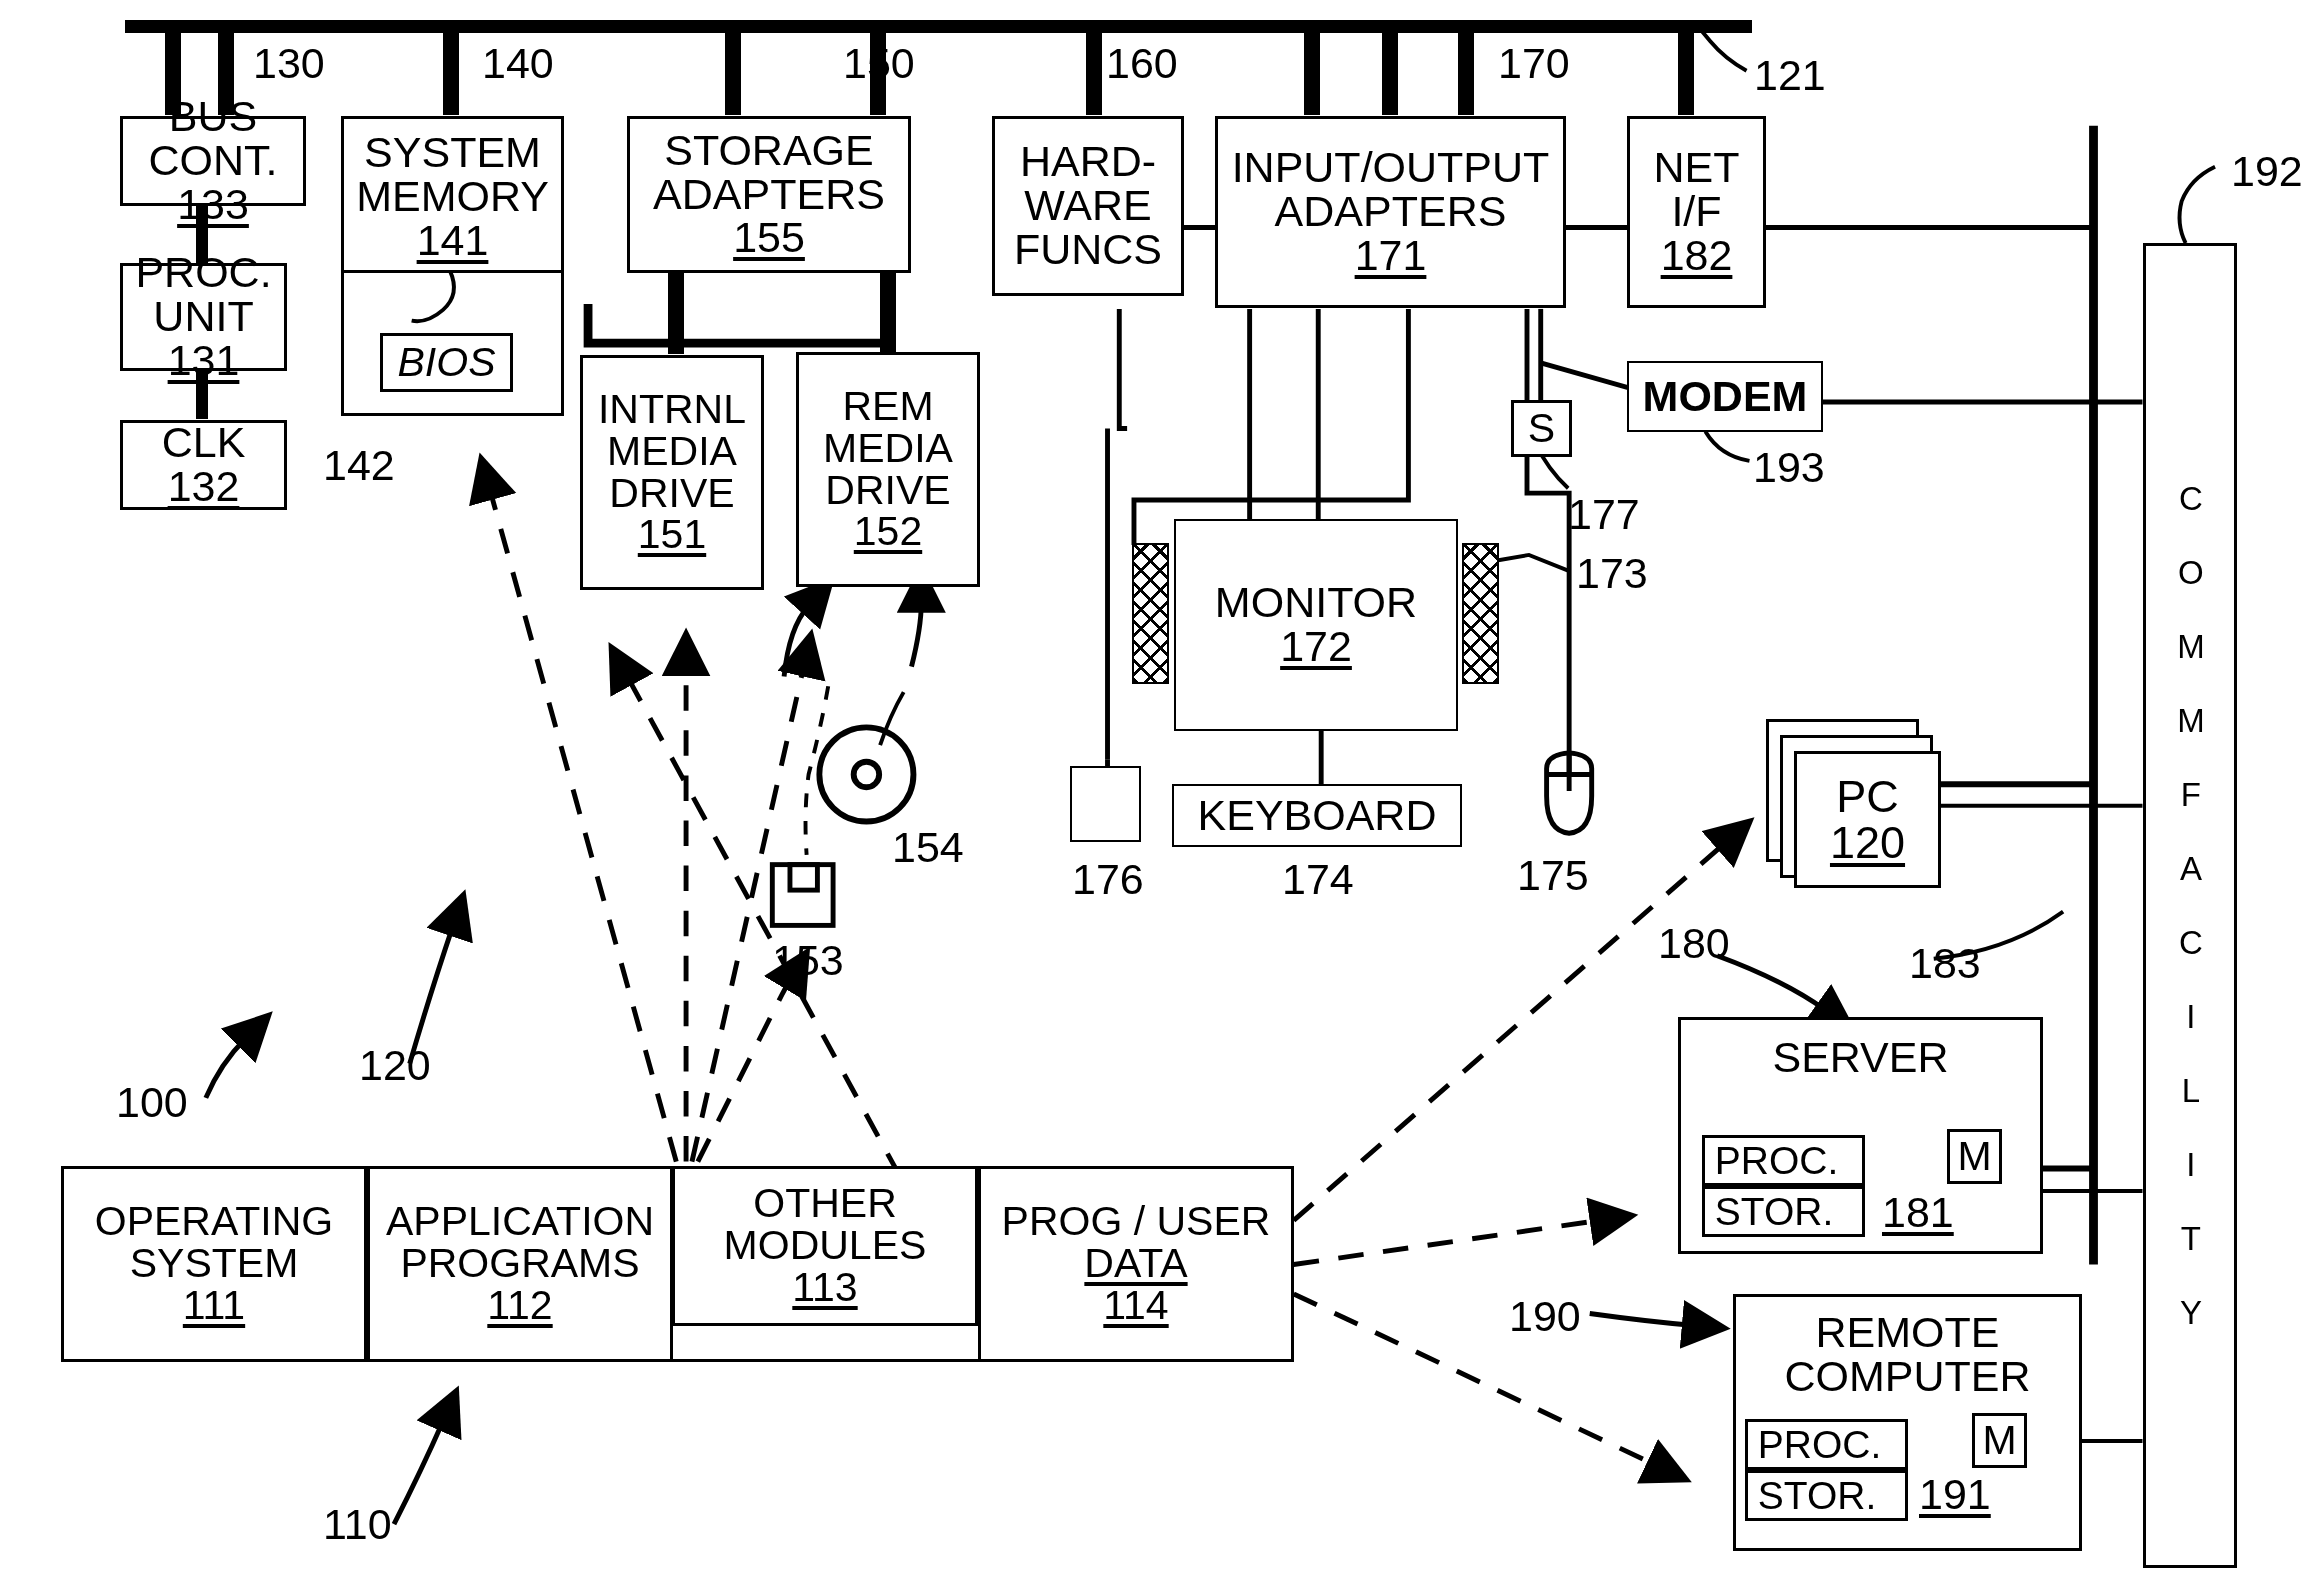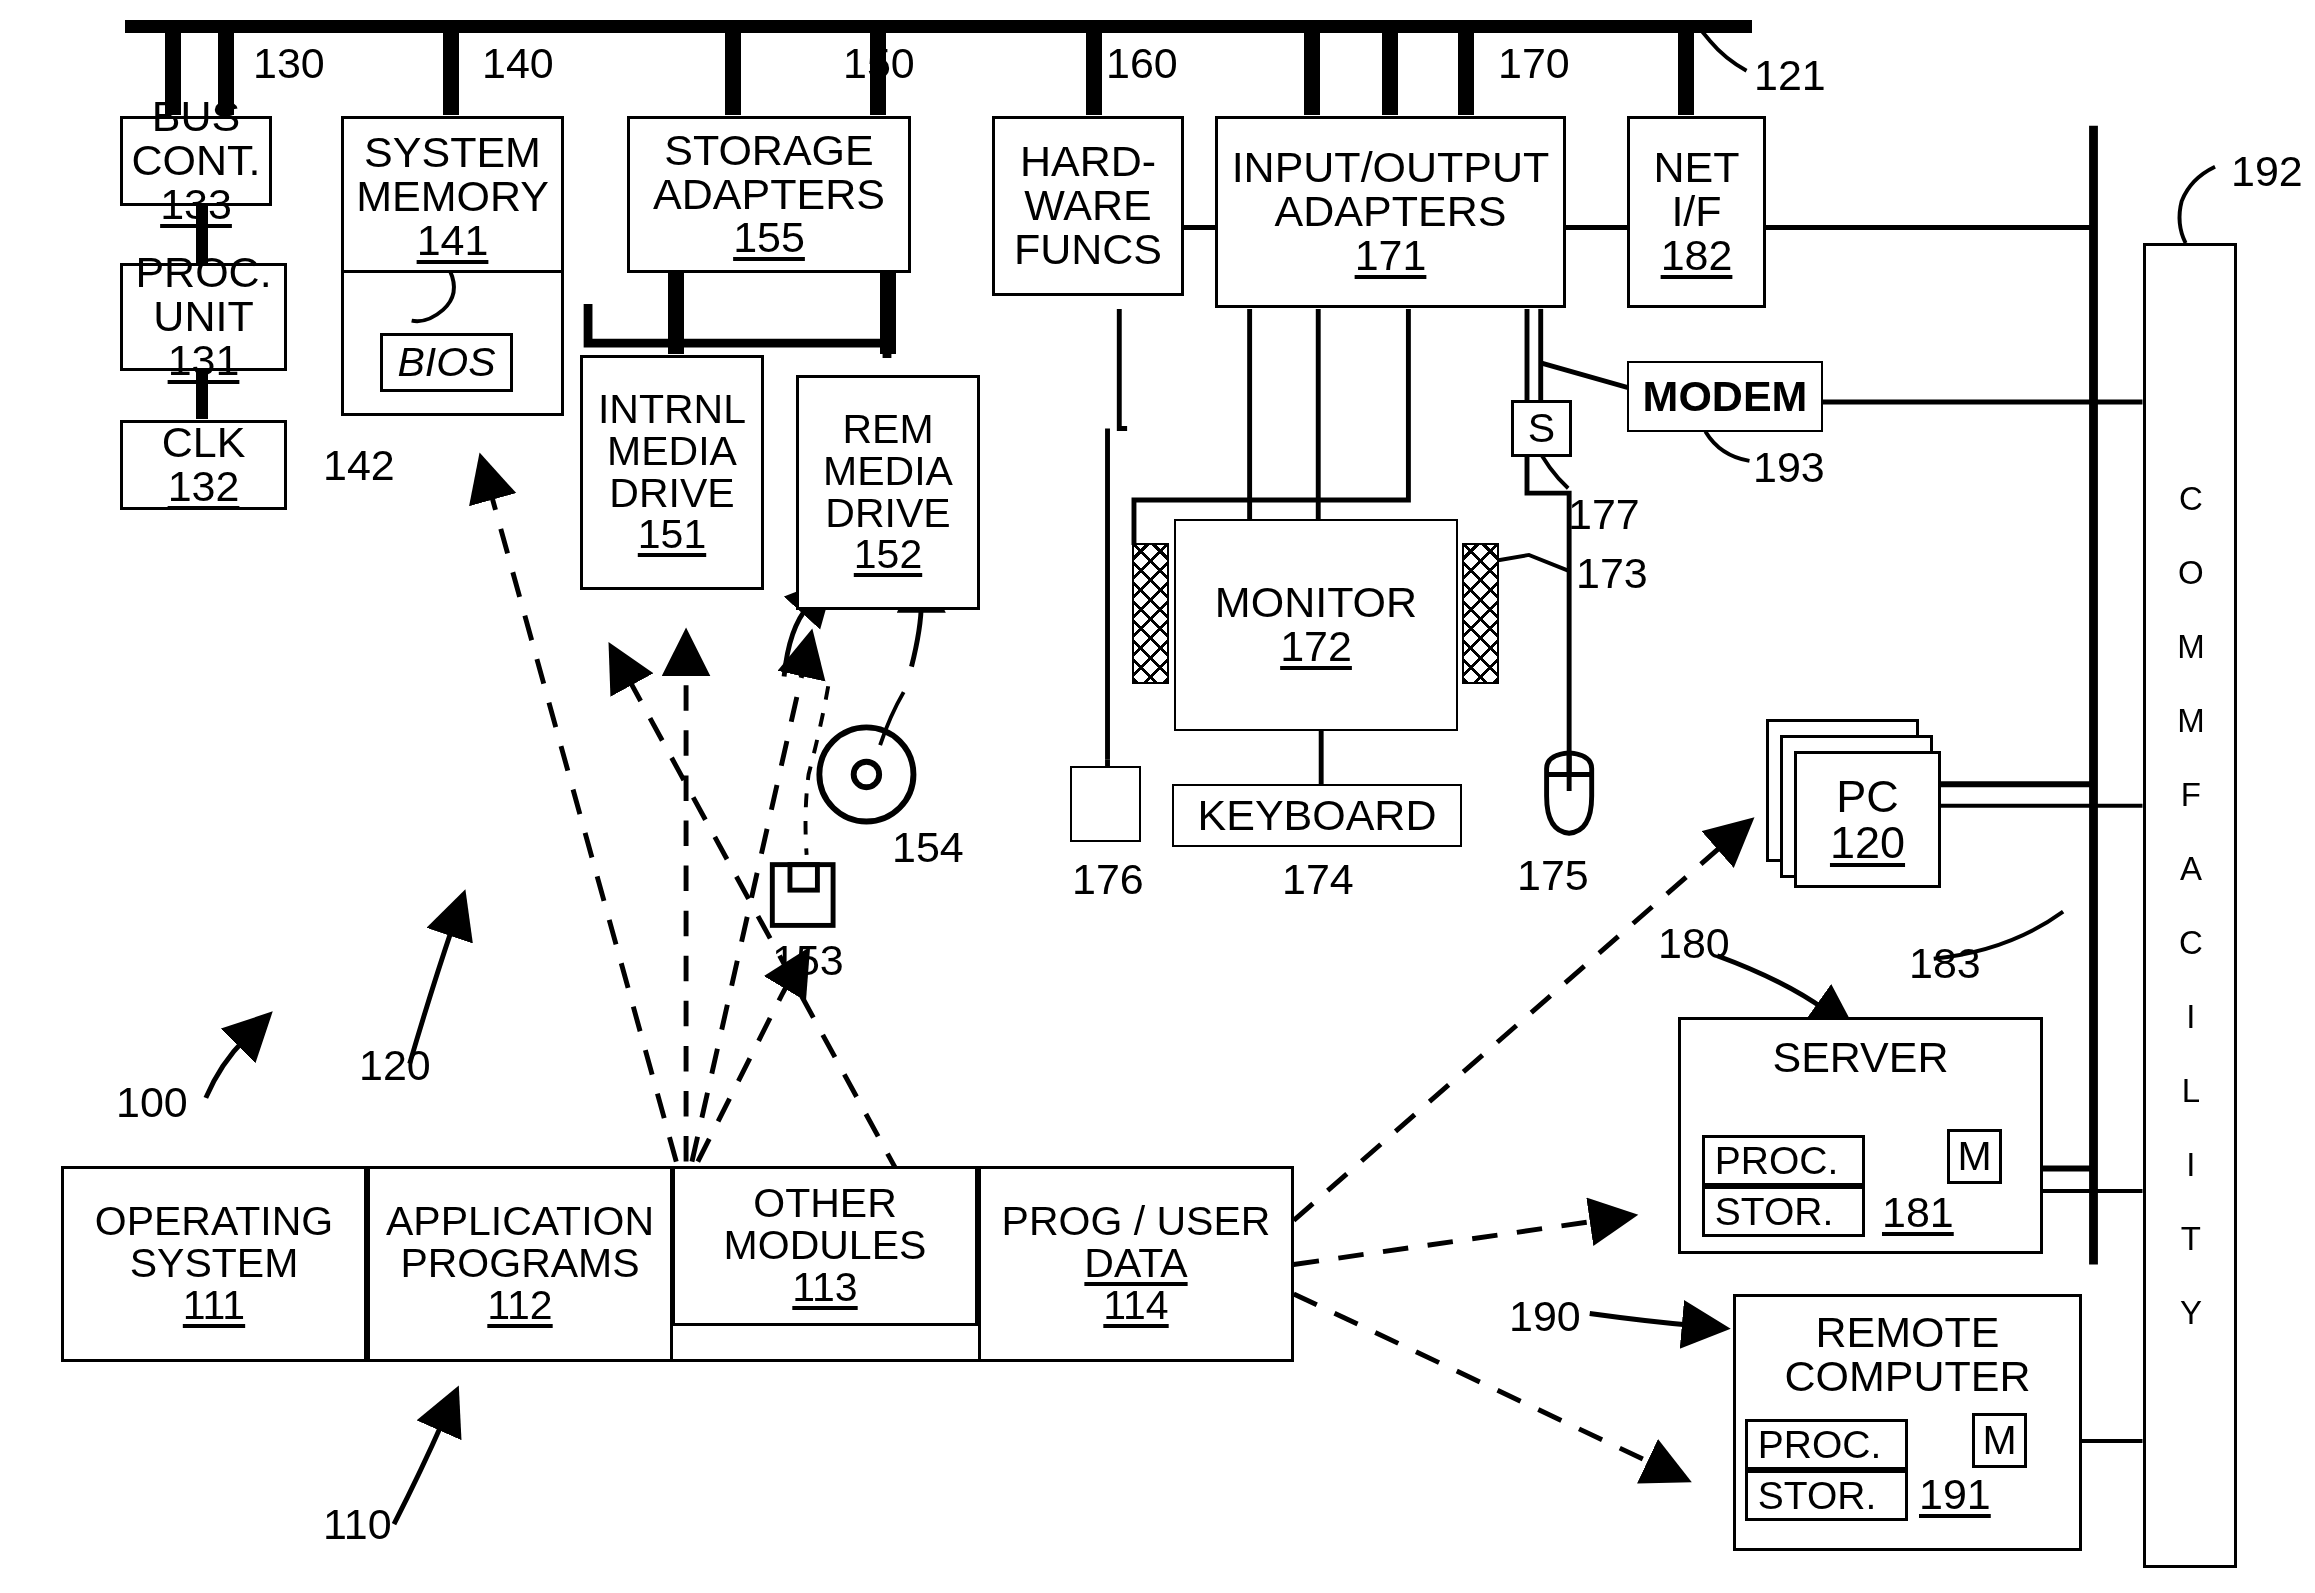--- a/index.html
+++ b/index.html
@@ -184,21 +184,21 @@
   <div class="stub" style="left:1458px;top:31px;width:15.7px;height:84px;"></div>
   <div class="stub" style="left:1678px;top:31px;width:15.7px;height:84px;"></div>
 
   <div class="buslbl" style="left:253px;top:39px;">130</div>
   <div class="buslbl" style="left:482px;top:39px;">140</div>
   <div class="buslbl" style="left:843px;top:39px;">150</div>
   <div class="buslbl" style="left:1106px;top:39px;">160</div>
   <div class="buslbl" style="left:1498px;top:39px;">170</div>
   <div class="ref" style="left:1754px;top:51px;">121</div>
 
-  <div class="box" style="left:120px;top:116px;width:152px;height:90px;">
+  <div class="box" style="left:120px;top:116px;width:186px;height:90px;">
     <div class="ln f44">BUS</div>
     <div class="ln f44">CONT.</div>
     <div class="ln f44 num">133</div>
   </div>
   <div class="wire" style="left:196px;top:206px;width:11.8px;height:57px;"></div>
 
   <div class="box" style="left:120px;top:263px;width:167px;height:108px;">
     <div class="ln f44">PROC.</div>
     <div class="ln f44">UNIT</div>
     <div class="ln f44 num">131</div>
@@ -234,21 +234,21 @@
   <div class="stub" style="left:668px;top:272px;width:15.7px;height:82px;"></div>
   <div class="stub" style="left:880px;top:272px;width:15.7px;height:82px;"></div>
 
   <div class="box" style="left:580px;top:355px;width:184px;height:235px;">
     <div class="ln f42">INTRNL</div>
     <div class="ln f42">MEDIA</div>
     <div class="ln f42">DRIVE</div>
     <div class="ln f42 num">151</div>
   </div>
 
-  <div class="box" style="left:796px;top:375px;width:184px;height:235px;">
+  <div class="box" style="left:796px;top:352px;width:184px;height:235px;">
     <div class="ln f42">REM</div>
     <div class="ln f42">MEDIA</div>
     <div class="ln f42">DRIVE</div>
     <div class="ln f42 num">152</div>
   </div>
 
   <div class="ref" style="left:772px;top:936px;">153</div>
   <div class="ref" style="left:892px;top:823px;">154</div>
 
   <div class="box" style="left:992px;top:116px;width:192px;height:180px;">

